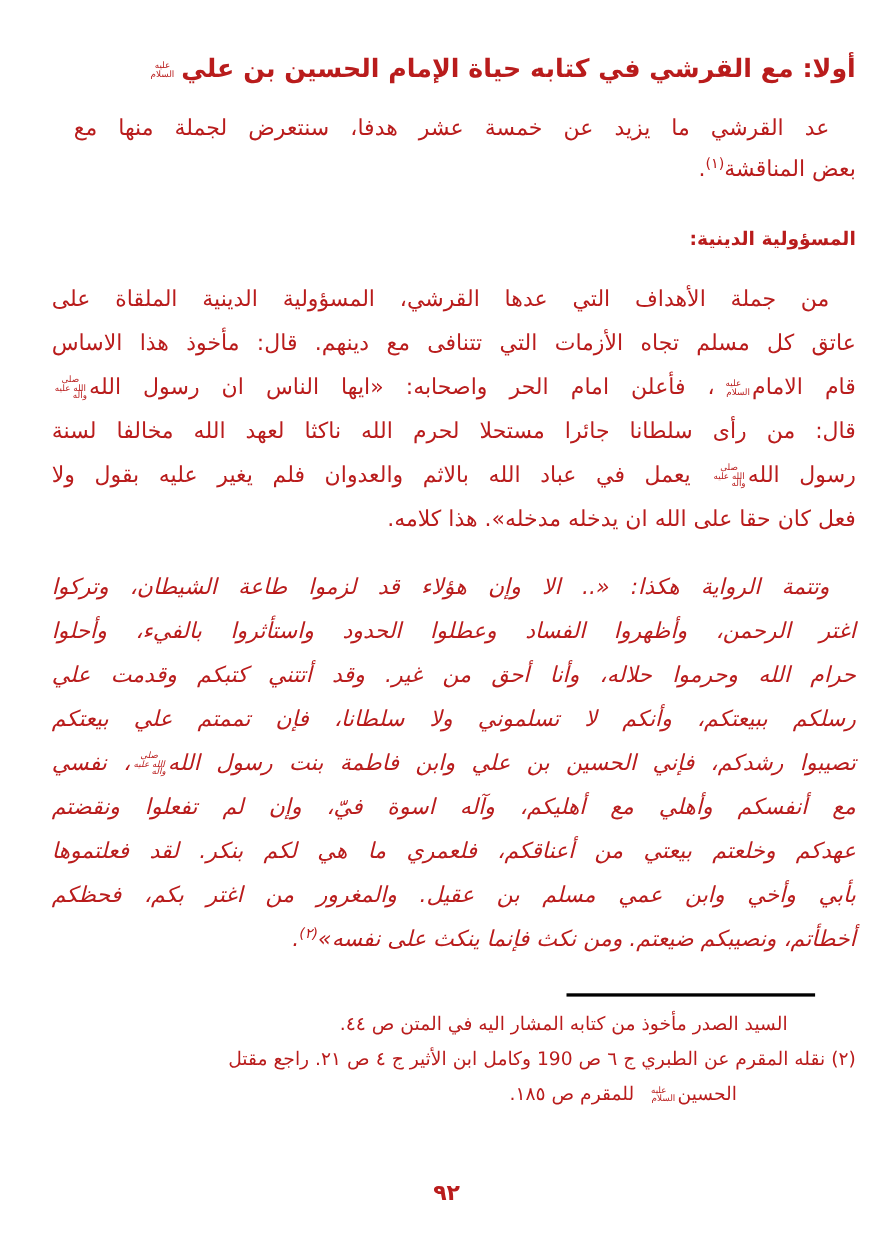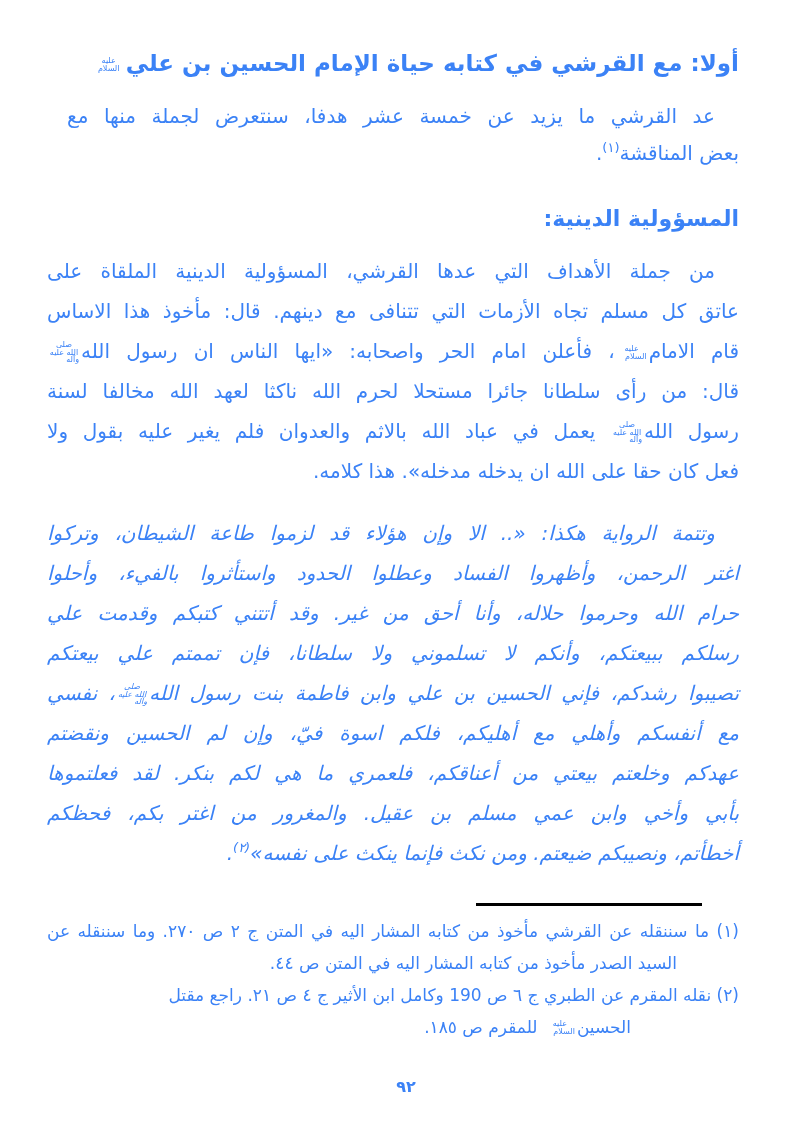--- a/index.html
+++ b/index.html
@@ -1,25 +1,25 @@
 <!DOCTYPE html>
 <html lang="ar" dir="rtl"><head>
 <meta charset="utf-8">
 <style>
   html,body { margin:0; padding:0; background:#e8e8e8; }
   .page {
     width:812px; height:1130px;
     margin:0 auto;
     background:#ffffff;
-    color:#3b82f6;
+    color:#b91c1c;
     direction:rtl;
     font-family:"DejaVu Sans", sans-serif;
     position:relative;
     box-sizing:border-box;
-    padding:44px 73px 0 47px;
+    padding:44px 34px 0 47px;
     overflow:hidden;
   }
   .title {
     font-size:23px;
     font-weight:bold;
     text-align:right;
     line-height:38px;
     margin:0;
   }
   .para { margin:0; }
@@ -28,21 +28,21 @@
     line-height:40px;
     text-align:justify;
     text-align-last:justify;
     text-justify:inter-word;
   }
   .line.open { text-indent:24px; }
   .line.end  { text-align:right; text-align-last:right; }
   .intro { margin-top:16px;margin-left:20px; }
   .intro .line { line-height:37px; }
   .heading {
-    font-size:22px;
+    font-size:17px;
     font-weight:bold;
     text-align:right;
     margin:30px 0 16px 0;
     line-height:33px;
   }
   .p2 { margin-top:4px; }
   .p3 { margin-top:22px;font-style:italic; }
   .fnsep {
     height:3px;
     background:#000;
@@ -57,21 +57,21 @@
     text-align-last:right;
   }
   .fline.fjustify { text-align:justify; text-align-last:justify; }
   .fline.cont1 { padding-right:62px; }
   .fline.cont2 { padding-right:108px; }
   .pagenum {
     position:absolute;
     left:0; right:0;
     bottom:34px;
     text-align:center;
-    font-size:16px;
+    font-size:20px;
     font-weight:bold;
   }
   .hon {
     display:inline-block;
     width:30px;
     font-size:8px;
     font-weight:normal;
     line-height:0.95;
     text-align:center;
     vertical-align:middle;
@@ -106,30 +106,29 @@
     <div class="line">رسول الله<span class="hon">صلى الله عليه وآله</span> يعمل في عباد الله بالاثم والعدوان فلم يغير عليه بقول ولا</div>
     <div class="line end">فعل كان حقا على الله ان يدخله مدخله». هذا كلامه.</div>
   </div>
 
   <div class="para p3">
     <div class="line open">وتتمة الرواية هكذا: «.. الا وإن هؤلاء قد لزموا طاعة الشيطان، وتركوا</div>
     <div class="line">اغتر الرحمن، وأظهروا الفساد وعطلوا الحدود واستأثروا بالفيء، وأحلوا</div>
     <div class="line">حرام الله وحرموا حلاله، وأنا أحق من غير. وقد أتتني كتبكم وقدمت علي</div>
     <div class="line">رسلكم ببيعتكم، وأنكم لا تسلموني ولا سلطانا، فإن تممتم علي بيعتكم</div>
     <div class="line">تصيبوا رشدكم، فإني الحسين بن علي وابن فاطمة بنت رسول الله<span class="hon">صلى الله عليه وآله</span>، نفسي</div>
-    <div class="line">مع أنفسكم وأهلي مع أهليكم، فلكم اسوة فيّ، وإن لم الحسين ونقضتم</div>
+    <div class="line">مع أنفسكم وأهلي مع أهليكم، وآله اسوة فيّ، وإن لم تفعلوا ونقضتم</div>
     <div class="line">عهدكم وخلعتم بيعتي من أعناقكم، فلعمري ما هي لكم بنكر. لقد فعلتموها</div>
     <div class="line">بأبي وأخي وابن عمي مسلم بن عقيل. والمغرور من اغتر بكم، فحظكم</div>
     <div class="line end">أخطأتم، ونصيبكم ضيعتم. ومن نكث فإنما ينكث على نفسه»<sup class="fnref">(٢)</sup>.</div>
   </div>
 
   <div class="fnsep"></div>
 
   <div class="footnotes">
-    <div class="fline fjustify">(١) ما سننقله عن القرشي مأخوذ من كتابه المشار اليه في المتن ج ٢ ص ٢٧٠. وما سننقله عن</div>
     <div class="fline cont1">السيد الصدر مأخوذ من كتابه المشار اليه في المتن ص ٤٤.</div>
     <div class="fline">(٢) نقله المقرم عن الطبري ج ٦ ص 190 وكامل ابن الأثير ج ٤ ص ٢١. راجع مقتل</div>
     <div class="fline cont2">الحسين<span class="hon">عليه السلام</span> للمقرم ص ١٨٥.</div>
   </div>
 
   <div class="pagenum">٩٢</div>
 
 </div>
 
 </body></html>

